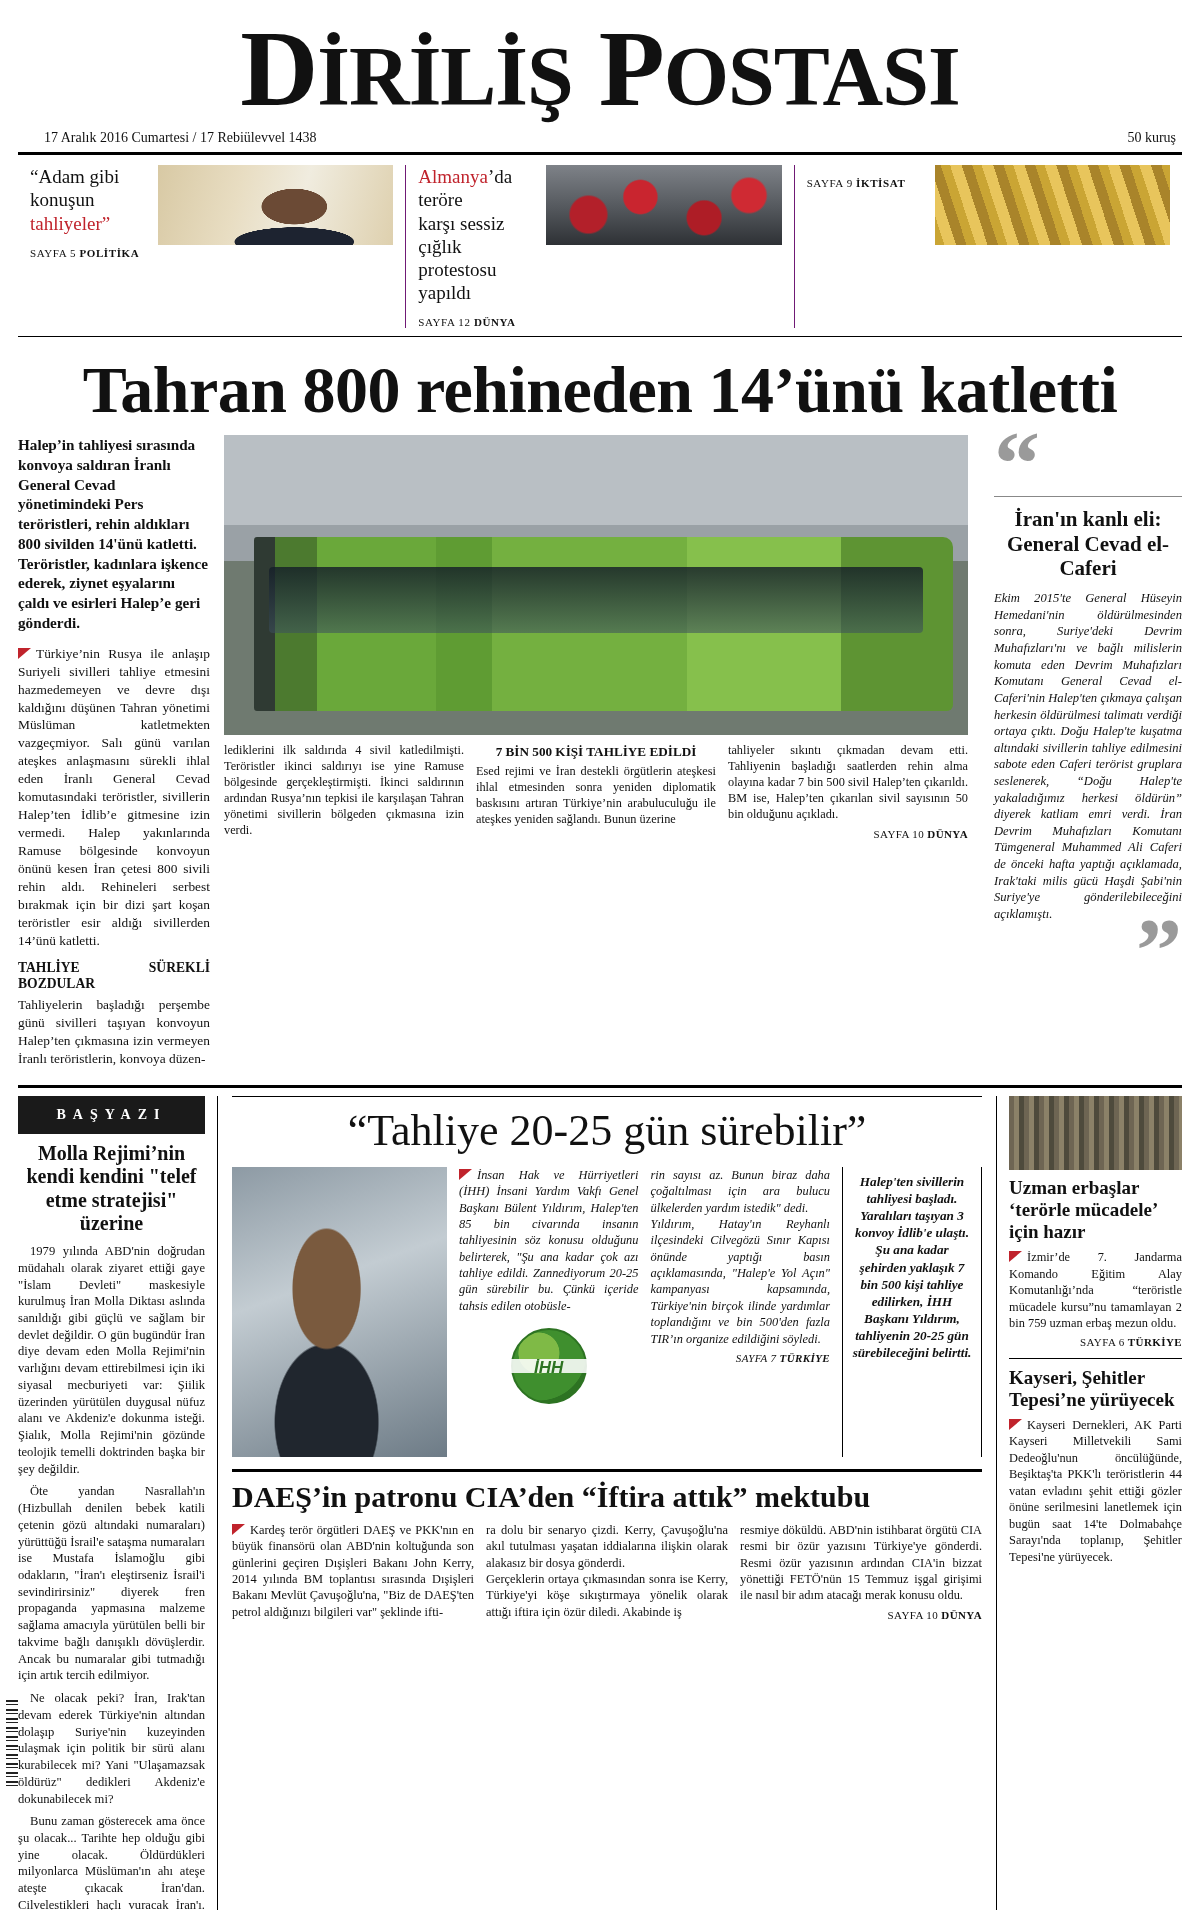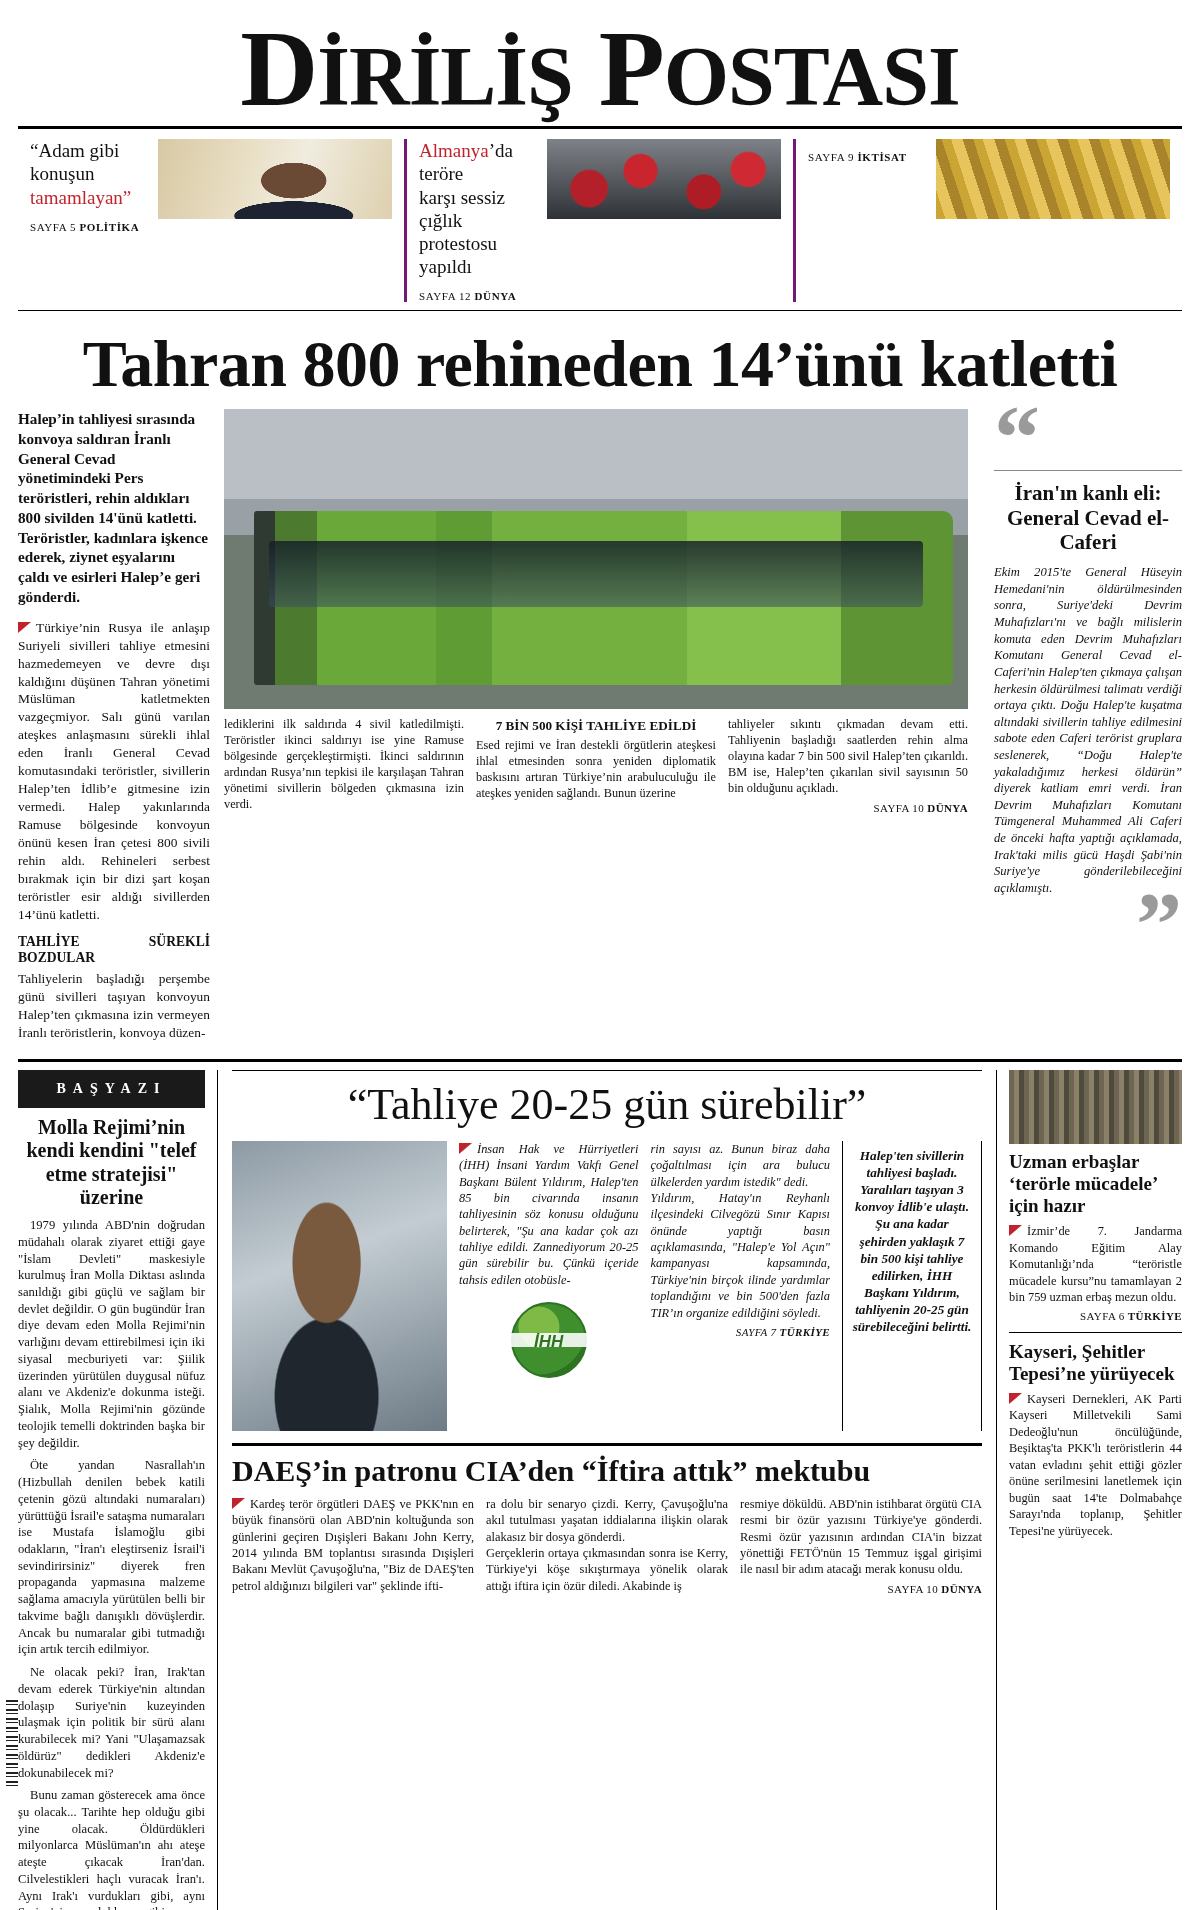--- a/index.html
+++ b/index.html
@@ -44,21 +44,21 @@
     display: flex;
     margin-top: 10px;
     padding-bottom: 8px;
   }
   .teaser {
     display: flex;
     flex: 1 1 0;
     padding: 0 12px;
     align-items: flex-start;
   }
-  .teaser + .teaser { border-left: 3px solid #701a75; }
+  .teaser + .teaser { border-left: 1px solid #701a75; }
   .teaser-text { flex: 0 0 128px; padding-right: 8px; }
   .teaser-head {
     font-size: 19px;
     line-height: 1.22;
     font-weight: 400;
   }
   .teaser-head .red { color: #c0232c; }
   .teaser-ref {
     font-size: 11px;
     letter-spacing: .6px;
@@ -324,31 +324,35 @@
 </head>
 <body>
 
 <div class="page">
 
   <div class="masthead">
     <div class="masthead-title">
       <span>D</span><span class="small-caps">İRİLİŞ</span>
       <span>P</span><span class="small-caps">OSTASI</span>
     </div>
+    <div class="masthead-meta">
+      <span>17 Aralık 2016 Cumartesi / 17 Rebiülevvel 1438</span>
+      <span>50 kuruş</span>
+    </div>
     <div class="rule-thick"></div>
   </div>
 
   <div class="teasers">
 
     <div class="teaser">
       <div class="teaser-text">
         <div class="teaser-head">
           <span>“Adam gibi</span><br>
           <span>konuşun</span><br>
-          <span class="red">tamamlayan”</span>
+          <span class="red">tahliyeler”</span>
         </div>
         <div class="teaser-ref">
           <span>SAYFA 5</span>
           <b>POLİTİKA</b>
         </div>
       </div>
       <div class="teaser-photo ph ph-portrait"></div>
     </div>
 
     <div class="teaser">

